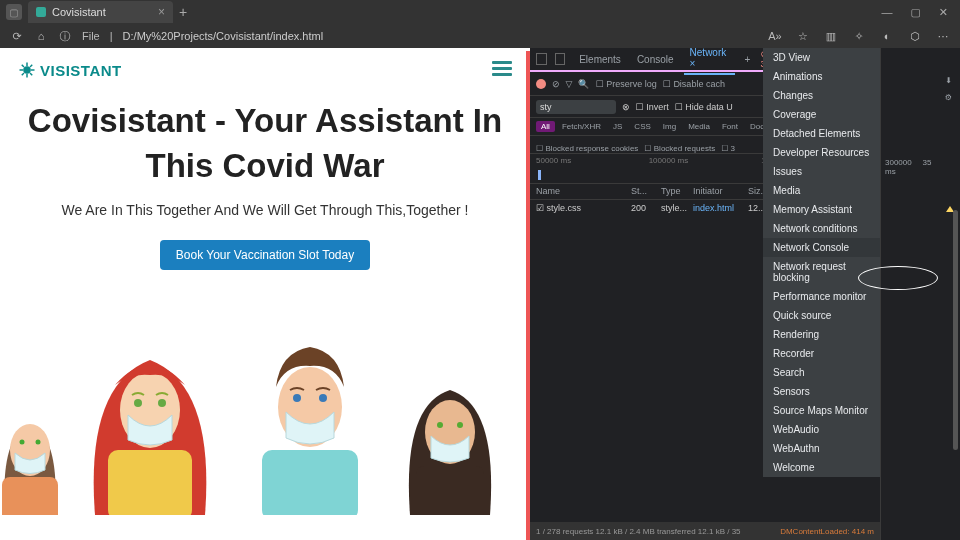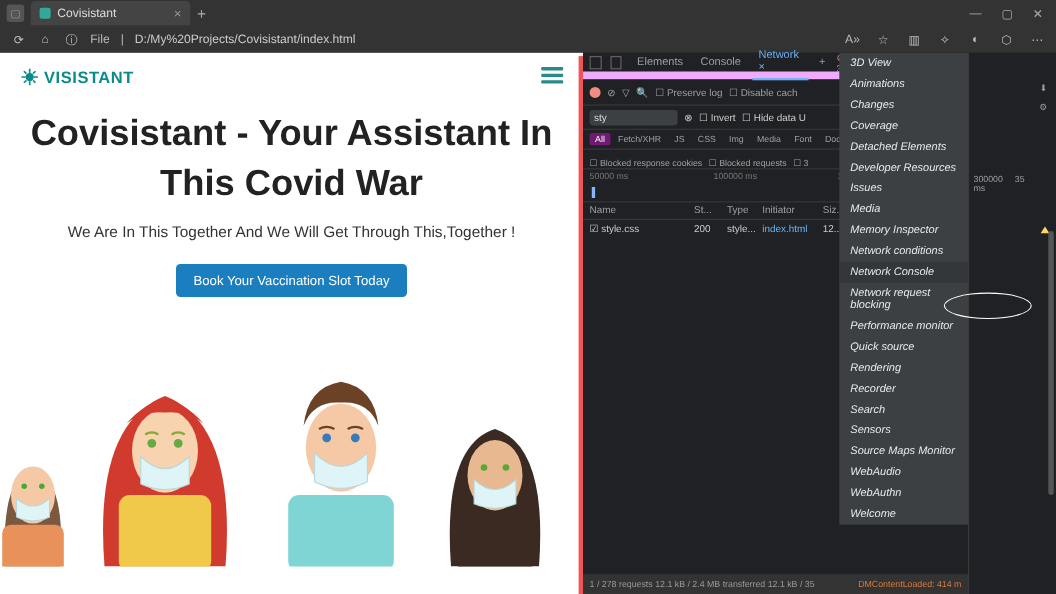--- a/index.html
+++ b/index.html
@@ -29,21 +29,21 @@
 .menu-btn { display: flex; flex-direction: column; gap: 3px; cursor: pointer; }
 .menu-btn span { width: 20px; height: 3px; background: #2a8a8a; border-radius: 1px; }
 .hero { text-align: center; padding: 10px 15px; }
 .hero h1 { font-size: 33px; font-weight: 700; color: #222; line-height: 1.35; }
 .hero p { font-size: 14px; color: #333; margin-top: 14px; }
 .cta { display: inline-block; margin-top: 22px; background: #1b7fbf; color: #fff; padding: 8px 16px; border-radius: 4px; font-size: 12px; }
 .people-svg { width: 100%; height: 215px; margin-top: 20px; }
 
 
 .devtools { flex: 1; background: #202124; color: #ccc; font-size: 10px; display: flex; flex-direction: column; position: relative; }
-.dt-tabs { height: 24px; display: flex; align-items: center; border-bottom: 7px solid #f0abfc; padding: 0 6px; gap: 4px; }
+.dt-tabs { height: 24px; display: flex; align-items: center; border-bottom: 2px solid #f0abfc; padding: 0 6px; gap: 4px; }
 .dt-sq { width:12px; height:12px; border:1px solid #666; margin-right:4px;}
 .dt-tab { padding: 4px 6px; color: #9aa0a6; cursor: pointer; font-size:10px;}
 .dt-tab.active { color: #6ab4f8; border-bottom: 2px solid #6ab4f8; }
 .dt-badges { margin-left: auto; display: flex; gap: 6px; align-items: center; }
 .badge { font-size: 9px; }
 .badge.err { color: #f28b82; }
 .badge.warn { color: #fdd663; }
 .badge.info { color: #6ab4f8; }
 .dt-toolbar { height: 24px; display: flex; align-items: center; gap: 6px; padding: 0 6px; border-bottom: 1px solid #3a3a3a; font-size:9px; color:#9aa0a6;}
 .rec { width: 10px; height: 10px; border-radius: 50%; background: #f28b82;}
@@ -58,21 +58,21 @@
 .dt-timeline::after{content:"";position:absolute;left:8px;top:16px;width:3px;height:10px;background:#8ab4f8;}
 .dt-headers { height: 16px; display:flex; padding:0 4px; font-size:9px; border-bottom:1px solid #3a3a3a; color:#9aa0a6;}
 .col-name{width:95px;padding:2px;} .col-st{width:30px;padding:2px;} .col-ty{width:32px;padding:2px;} .col-in{width:55px;padding:2px;} .col-sz{width:30px;padding:2px;}
 .dt-row { display:flex; padding:0 4px; font-size:9px; height:16px; align-items:center;}
 .dt-row .link{color:#6ab4f8;}
 .dt-status { position:absolute; bottom:0; left:0; right:0; height:18px; background:#333; font-size:8px; color:#999; display:flex; align-items:center; padding:0 6px; gap:4px;}
 .dt-status .dom{margin-left:auto; color:#d97b3a;}
 
 
 .overflow { position:absolute; top:0; right:0; width:117px; background:#3c4043; font-size:10px; color:#e8eaed; z-index:10;}
-.overflow-item { padding: 4px 10px; cursor:pointer;font-style:italic; }
+.overflow-item { padding: 4px 10px; cursor:pointer; }
 .overflow-item.sel { background:#33373a; }
 .ring { position:absolute; top:266px; right:22px; width:80px; height:24px; border:1.5px solid #fff; border-radius:50%; z-index:20; pointer-events:none;}
 
 
 .right-strip { width: 80px; background:#202124; border-left:1px solid #3a3a3a; padding-top:24px; font-size:8px; color:#9aa0a6;}
 .right-strip .gear { text-align:right; padding:4px 8px;}
 .right-strip .tl { display:flex; padding:2px 4px; gap:4px;}
 .right-strip .tl span{flex:1;}
 .right-strip .issues{display:flex; justify-content:flex-end; padding:4px 6px;}
 .tri{width:0;height:0;border-left:4px solid transparent;border-right:4px solid transparent;border-bottom:6px solid #fdd663;}
@@ -263,21 +263,21 @@
 
     <div class="overflow" id="overflow-menu">
         <div class="overflow-item">3D View</div>
         <div class="overflow-item">Animations</div>
         <div class="overflow-item">Changes</div>
         <div class="overflow-item">Coverage</div>
         <div class="overflow-item">Detached Elements</div>
         <div class="overflow-item">Developer Resources</div>
         <div class="overflow-item">Issues</div>
         <div class="overflow-item">Media</div>
-        <div class="overflow-item">Memory Inspector</div>
+        <div class="overflow-item">Memory Assistant</div>
         <div class="overflow-item">Network conditions</div>
         <div class="overflow-item sel">Network Console</div>
         <div class="overflow-item">Network request blocking</div>
         <div class="overflow-item">Performance monitor</div>
         <div class="overflow-item">Quick source</div>
         <div class="overflow-item">Rendering</div>
         <div class="overflow-item">Recorder</div>
         <div class="overflow-item">Search</div>
         <div class="overflow-item">Sensors</div>
         <div class="overflow-item">Source Maps Monitor</div>

